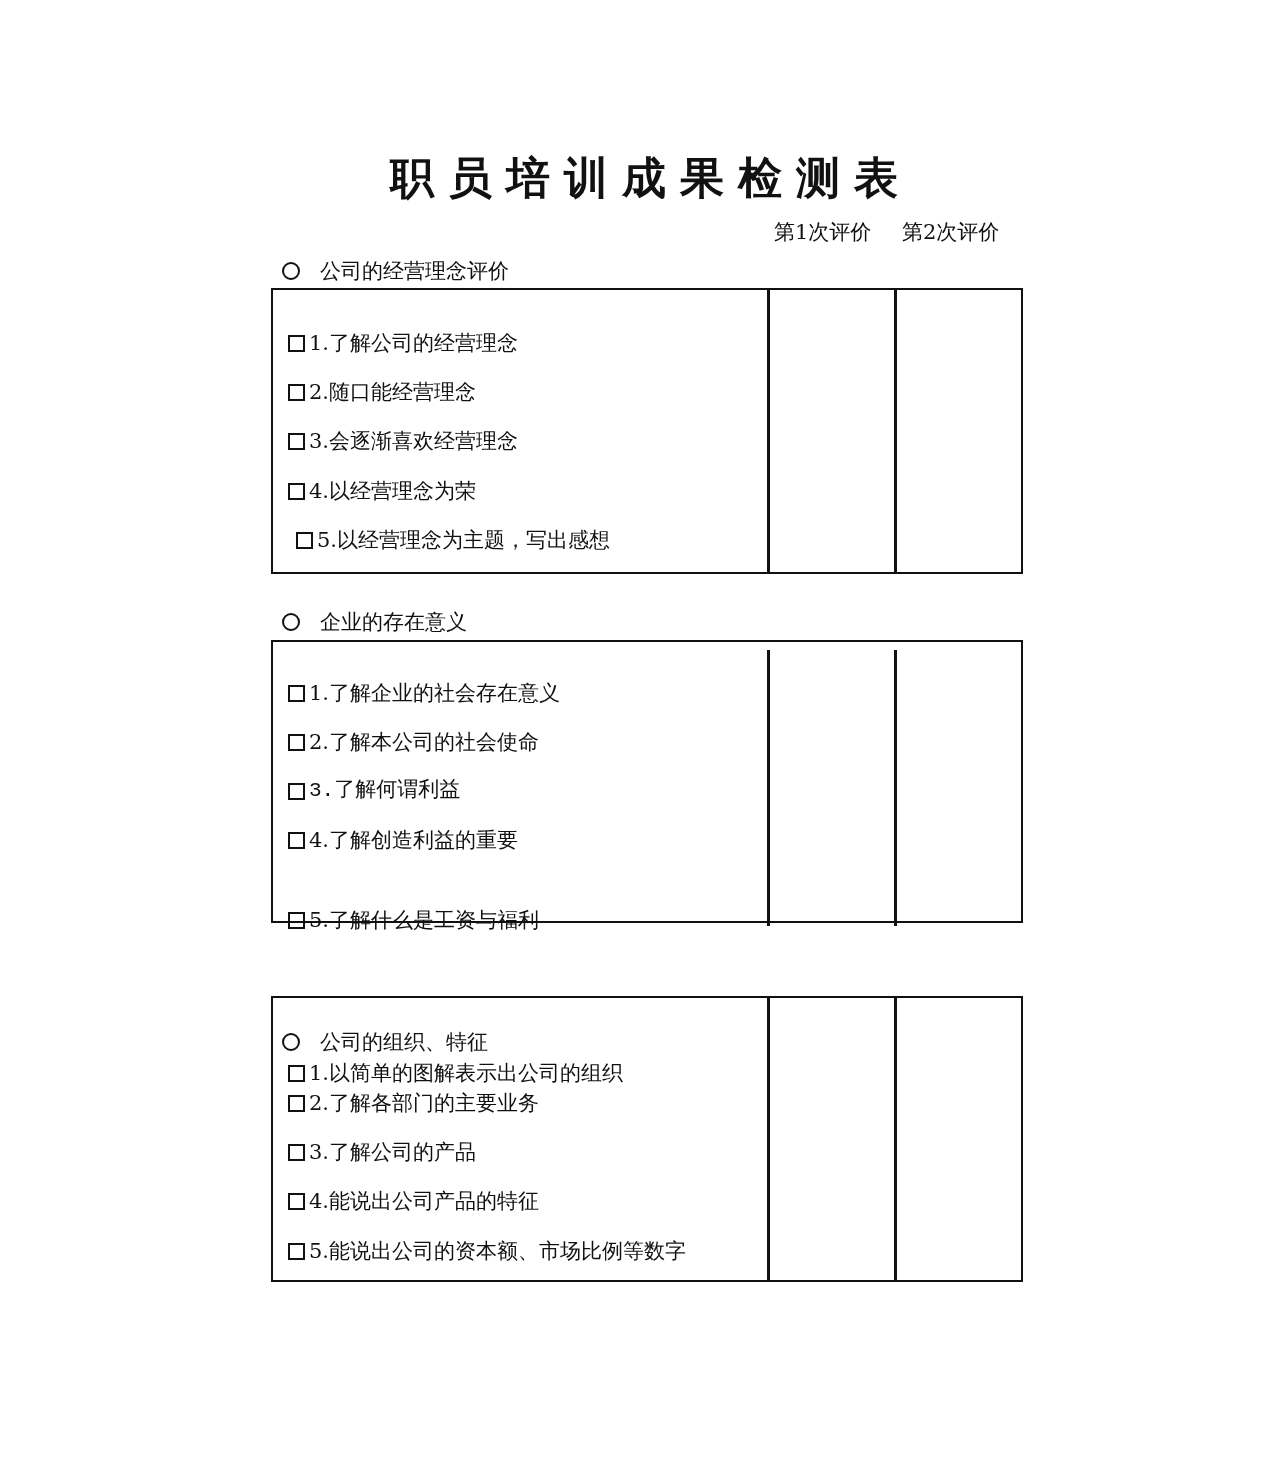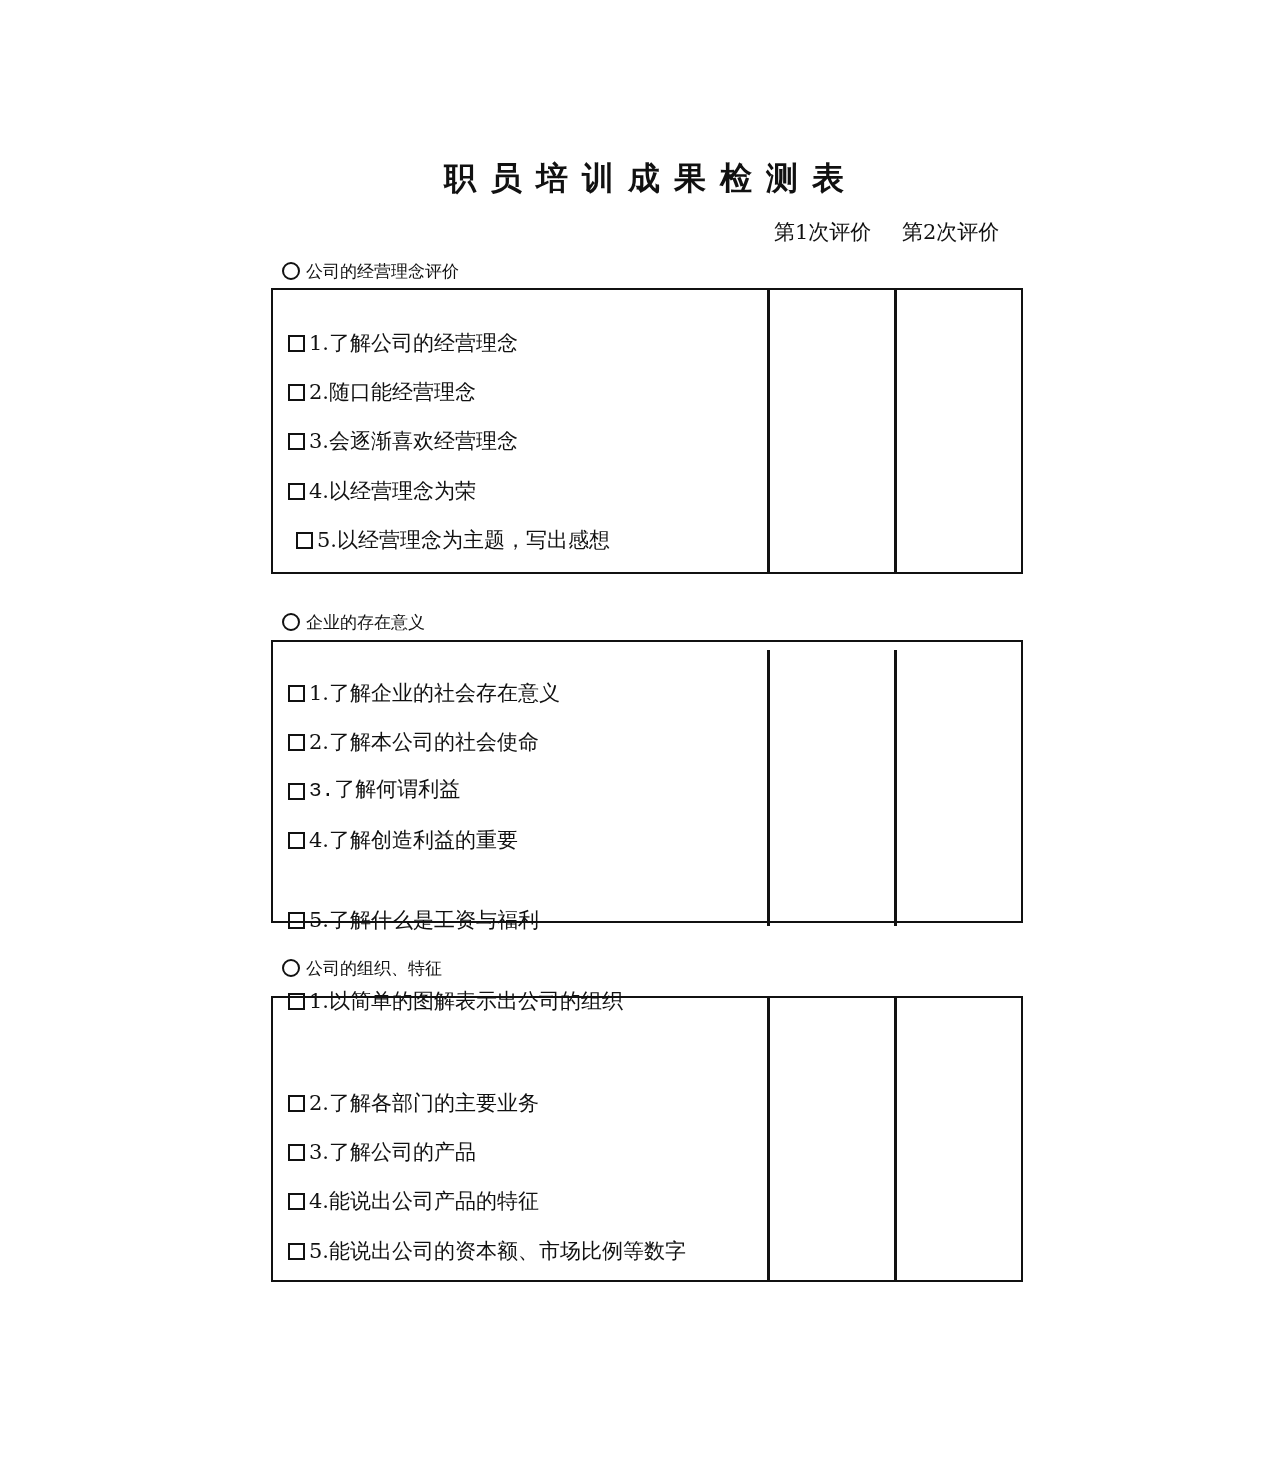--- a/index.html
+++ b/index.html
@@ -4,31 +4,31 @@
 <style>
   html, body { margin: 0; padding: 0; background: #ffffff; }
   body {
     width: 1280px; height: 1459px; position: relative; overflow: hidden;
     font-family: "DejaVu Serif", "Liberation Serif", serif;
     color: #111111;
   }
   .title {
     position: absolute; left: 0; top: 148px; width: 1280px;
     text-align: center; font-family: "DejaVu Sans", "Liberation Sans", sans-serif;
-    font-size: 32px; letter-spacing: 14px; font-weight: bold; line-height: 60px;
+    font-size: 44px; letter-spacing: 14px; font-weight: bold; line-height: 60px;
     padding-left: 22px; box-sizing: border-box;
   }
   .col-headers { position: absolute; top: 217px; left: 0; width: 1280px; height: 30px; }
   .col-header { position: absolute; top: 0; font-size: 21px; line-height: 30px; white-space: nowrap; }
   .col-header.c1 { left: 774px; }
   .col-header.c2 { left: 902px; }
 
   .section-heading {
-    position: absolute; left: 282px; font-size: 17px; line-height: 28px;
-    display: flex; align-items: center; white-space: nowrap;
+    position: absolute; left: 282px; font-size: 21px; line-height: 28px;
+    display: flex; align-items: center; white-space: nowrap; gap: 14px;
   }
   .circle-icon {
     display: inline-block; width: 14px; height: 14px; border: 2px solid #111;
     border-radius: 50%; margin-right: 6px;
   }
   .box {
     position: absolute; left: 271px; width: 752px;
     border: 2px solid #111; box-sizing: border-box;
   }
   .vline { position: absolute; width: 3px; background: #111; }
@@ -102,29 +102,29 @@
 </div>
 <div class="item" style="top:826px;">
   <span class="checkbox-icon"></span>
   <span>4.了解创造利益的重要</span>
 </div>
 <div class="item" style="top:875px;margin-top:31px;">
   <span class="checkbox-icon"></span>
   <span>5.了解什么是工资与福利</span>
 </div>
 
-<div class="section-heading" style="top:954px;text-align:right;">
+<div class="section-heading" style="top:1028px;text-align:right;">
   <span class="circle-icon"></span>
   <span>公司的组织、特征</span>
 </div>
 <div class="box" style="top:996px; height:286px;"></div>
 <div class="vline" style="left:767px; top:996px; height:286px;"></div>
 <div class="vline" style="left:894px; top:996px; height:286px;"></div>
 
-<div class="item" style="top:987px;">
+<div class="item" style="top:1059px;">
   <span class="checkbox-icon"></span>
   <span>1.以简单的图解表示出公司的组织</span>
 </div>
 <div class="item" style="top:1089px;">
   <span class="checkbox-icon"></span>
   <span>2.了解各部门的主要业务</span>
 </div>
 <div class="item" style="top:1138px;">
   <span class="checkbox-icon"></span>
   <span>3.了解公司的产品</span>

